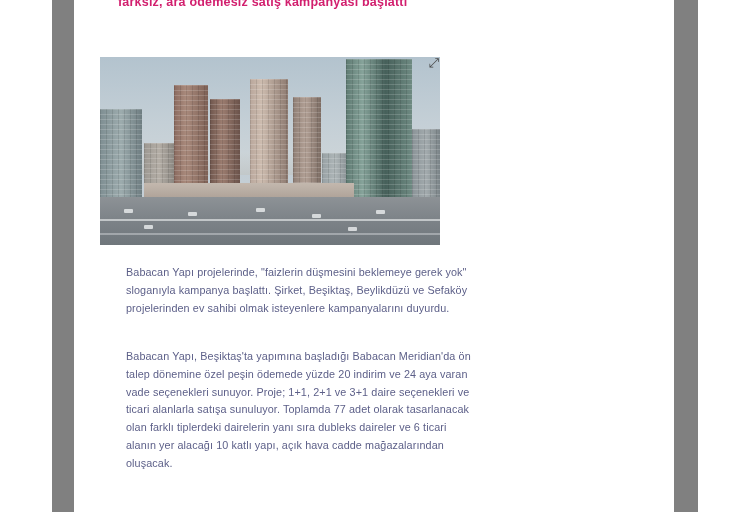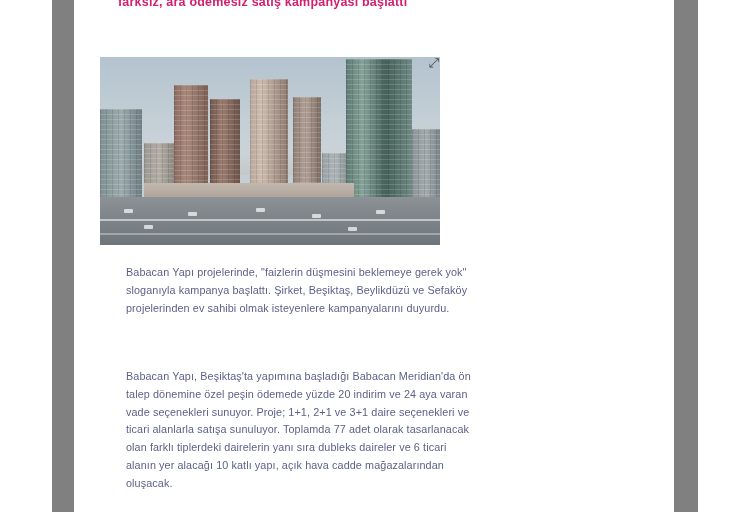--- a/index.html
+++ b/index.html
@@ -151,21 +151,21 @@
   .body-text {
     position: absolute;
     left: 52px;
     width: 348px;
     color: #5c5f88;
     font-size: 10.8px;
     line-height: 17.8px;
     letter-spacing: 0.1px;
   }
   .p1 { top: 264px; }
-  .p2 { top: 368px; }
+  .p2 { top: 348px; }
 </style>
 </head>
 <body>
 
 <div class="viewport">
 
   <div class="gutter gutter-left"></div>
   <div class="gutter gutter-right"></div>
 
   <div class="page">

